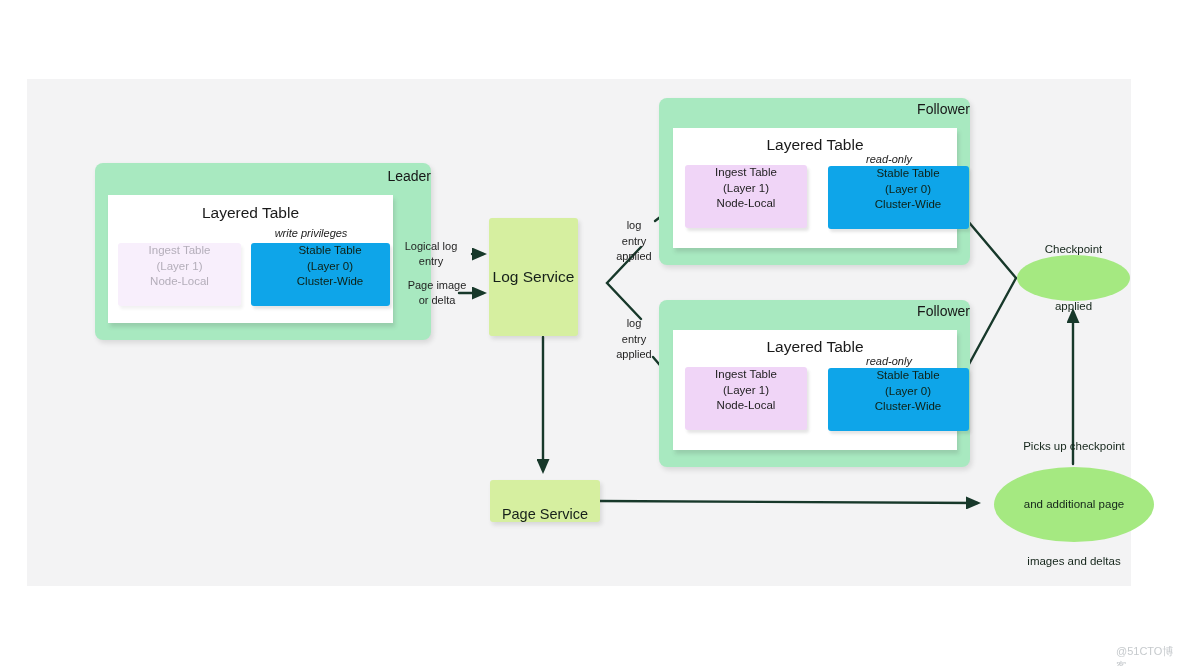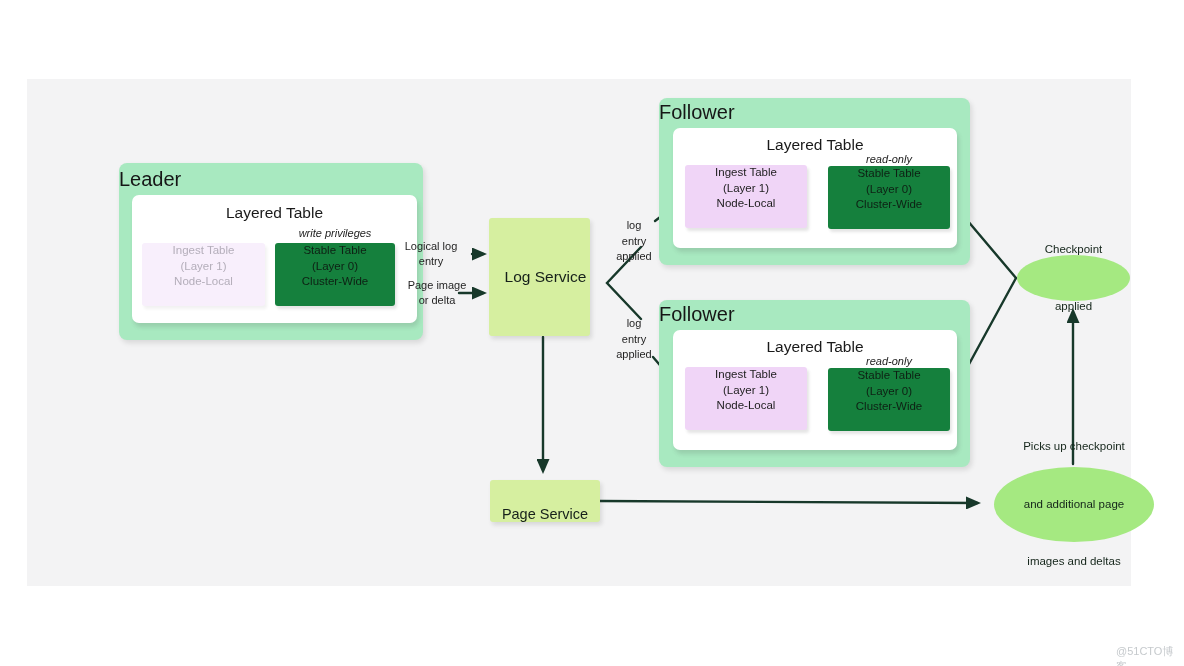--- a/index.html
+++ b/index.html
@@ -4,57 +4,57 @@
 <style>
   html,body{margin:0;padding:0;background:#ffffff;}
   .canvas{position:relative;width:1184px;height:666px;background:#ffffff;overflow:hidden;
           font-family:"Liberation Sans","DejaVu Sans",sans-serif;color:#1d1d1d;}
   .panel{position:absolute;left:27px;top:79px;width:1104px;height:507px;background:#f3f3f4;}
   svg.arrows{position:absolute;left:0;top:0;pointer-events:none;}
 
   
   .group{position:absolute;background:#a8e9c0;border-radius:8px;
          box-shadow:2px 3px 5px rgba(70,70,70,.15);}
-  .group-title{text-align:left;font-size:20px;color:#161616;padding-top:5px;}
-  .white-box{position:absolute;background:#ffffff;border-radius:7px;
+  .group-title{text-align:right;font-size:14px;color:#161616;padding-top:5px;}
+  .white-box{position:absolute;background:#ffffff;border-radius:0;
              box-shadow:2px 4px 4px rgba(70,70,70,.16);}
   .table-title{text-align:center;font-size:15.5px;color:#1a1a1a;padding-top:9px;}
   .priv{position:absolute;font-style:italic;font-size:11px;color:#222;text-align:center;}
 
   
   .note{position:absolute;border-radius:3px;display:flex;flex-direction:column;
         text-align:center;font-size:11.5px;line-height:15.5px;
         box-shadow:2px 3px 3px rgba(70,70,70,.14);}
   .ingest{background:#f0d5f7;color:#1d1d1d;}
   .ingest-faint{background:#f8effc;color:#b4aeba;box-shadow:2px 3px 3px rgba(70,70,70,.07);}
-  .stable{background:#15803d;color:#0e2014;}
+  .stable{background:#0ea5e9;color:#0e2014;padding-left:19px;}
 
   
-  .leader{left:95px;top:163px;width:304px;height:177px;margin-left:24px;}
+  .leader{left:95px;top:163px;width:336px;height:177px;}
   .leader .white-box{left:13px;top:32px;width:285px;height:128px;}
   .leader .priv{left:143px;top:32px;width:120px;}
   .leader .ingest-faint{left:10px;top:48px;width:123px;height:63px;}
   .leader .stable{left:143px;top:48px;width:120px;height:63px;}
 
   
   .follower{left:659px;width:311px;height:167px;}
   .follower-1{top:98px;}
   .follower-2{top:300px;}
   .follower .group-title{padding-top:3px;}
   .follower .white-box{left:14px;top:30px;width:284px;height:120px;}
   .follower .table-title{padding-top:8px;}
   .follower .priv{left:155px;top:25px;width:122px;}
   .follower .ingest{left:12px;top:37px;width:122px;height:63px;}
   .follower .stable{left:155px;top:38px;width:122px;height:63px;}
 
   
   .service{position:absolute;background:#d6efa0;border-radius:3px;display:flex;
            align-items:center;justify-content:center;color:#16201a;
            box-shadow:2px 3px 4px rgba(70,70,70,.15);}
-  .log-service{left:489px;top:218px;width:89px;height:118px;font-size:15.5px;padding-left:12px;}
+  .log-service{left:489px;top:218px;width:89px;height:118px;font-size:15.5px;}
   .page-service{left:490px;top:480px;width:110px;height:42px;font-size:14.5px;align-items:flex-end;}
 
   
   .ellipse{position:absolute;background:#a5e981;border-radius:50%;display:flex;
            flex-direction:column;justify-content:center;text-align:center;
            font-size:11.5px;line-height:15px;color:#14251a;gap:42px;}
   .checkpoint{left:1017px;top:255px;width:113px;height:46px;}
   .pickup{left:994px;top:467px;width:160px;height:75px;line-height:15.5px;}
 
   

